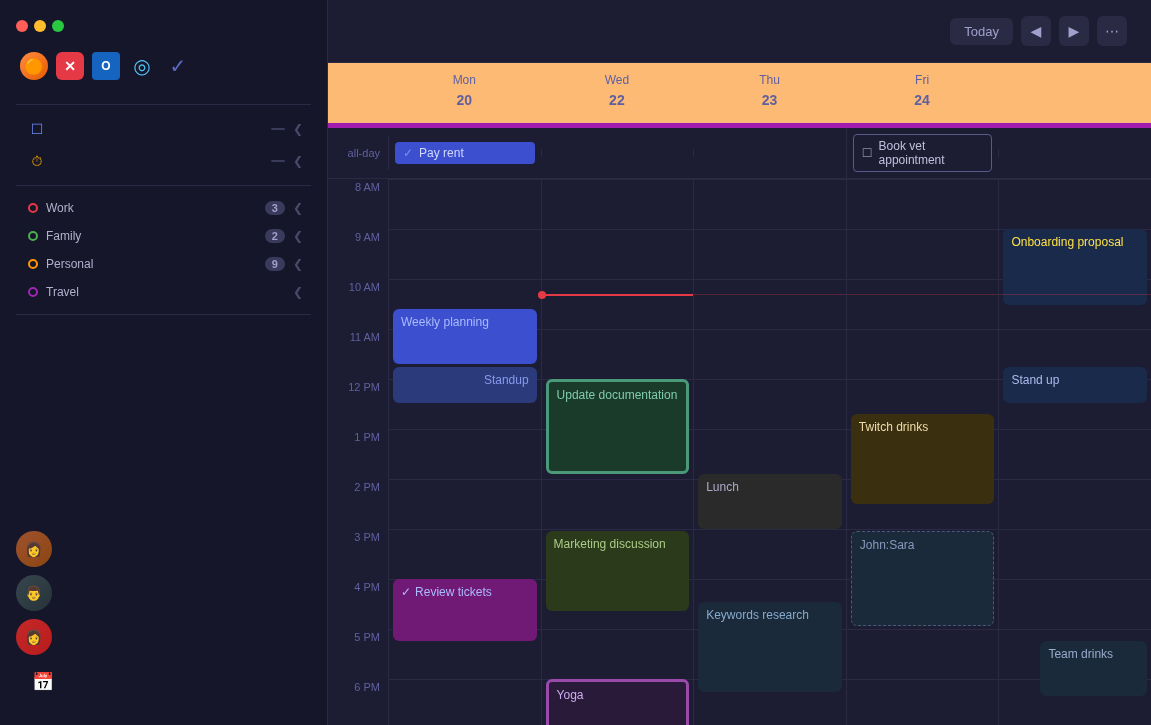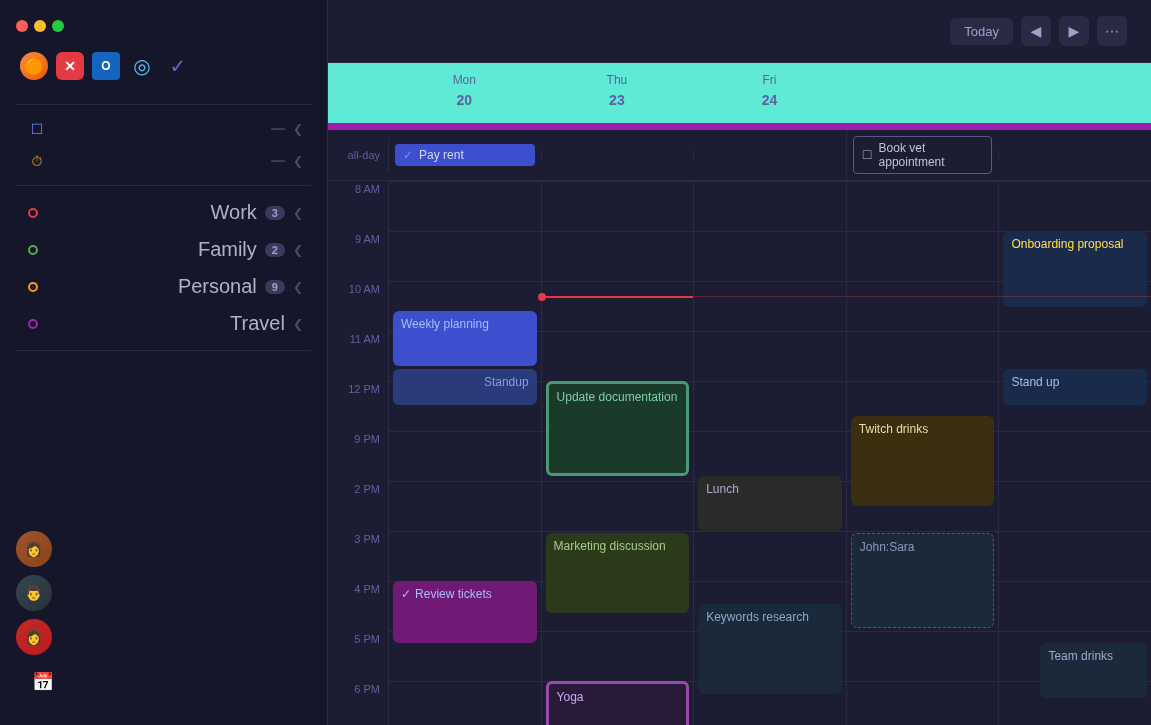--- a/index.html
+++ b/index.html
@@ -43,21 +43,21 @@
       align-items: center;
       padding: 7px 16px 7px 20px;
       cursor: pointer;
       border-radius: 6px;
       margin: 0 8px;
       gap: 8px;
       font-size: 14px;
       color: #b0b0cc;
     }
     .sidebar-item-icon { width: 18px; height: 18px; display: flex; align-items: center; justify-content: center; flex-shrink: 0; }
-    .sidebar-item-label { flex: 1; font-size: 20px; text-align: right; }
+    .sidebar-item-label { flex: 1; font-size: 12px; }
     .sidebar-item-badge {
       background: #3a3a5c;
       color: #a0a0cc;
       border-radius: 10px;
       padding: 1px 7px;
       font-size: 11px;
       font-weight: 600;
     }
     .sidebar-item-chevron { color: #4a4a6a; font-size: 12px; }
 
@@ -124,22 +124,22 @@
       font-weight: 500;
     }
     .btn-dark { background: #2a2a45; color: #a0a0cc; }
     .btn-icon { background: #2a2a45; color: #a0a0cc; width: 30px; height: 30px; display: flex; align-items: center; justify-content: center; border-radius: 6px; border: none; cursor: pointer; font-size: 14px; }
 
     
     .calendar-wrapper { flex: 1; overflow: hidden; display: flex; flex-direction: column; }
     .calendar-header {
       display: grid;
       grid-template-columns: 60px repeat(5, 1fr);
-      border-bottom: 7px solid #a21caf;
-      background: #5eead4;
+      border-bottom: 5px solid #a21caf;
+      background: #fdba74;
     }
     .cal-header-cell {
       padding: 10px 12px;
       text-align: center;
       font-size: 13px;
       color: #6060a0;
       font-weight: 500;
     }
     .cal-header-cell.today { color: #fff; }
     .cal-day-num {
@@ -334,20 +334,24 @@
 
   <div class="calendar-wrapper">
 
     <div class="calendar-header">
       <div class="cal-header-cell"></div>
       <div class="cal-header-cell">
         <div class="cal-header-day">Mon</div>
         <div class="cal-day-num">20</div>
       </div>
       <div class="cal-header-cell">
+        <div class="cal-header-day">Wed</div>
+        <div class="cal-day-num">22</div>
+      </div>
+      <div class="cal-header-cell">
         <div class="cal-header-day">Thu</div>
         <div class="cal-day-num">23</div>
       </div>
       <div class="cal-header-cell">
         <div class="cal-header-day">Fri</div>
         <div class="cal-day-num">24</div>
       </div>
     </div>
 
     <div class="all-day-row">
@@ -375,21 +379,21 @@
     </div>
 
     <div class="calendar-body" id="cal-body">
 
       <div class="time-gutter" id="time-gutter">
           <div class="time-slot">8 AM</div>
           <div class="time-slot">9 AM</div>
           <div class="time-slot">10 AM</div>
           <div class="time-slot">11 AM</div>
           <div class="time-slot">12 PM</div>
-          <div class="time-slot">9 PM</div>
+          <div class="time-slot">1 PM</div>
           <div class="time-slot">2 PM</div>
           <div class="time-slot">3 PM</div>
           <div class="time-slot">4 PM</div>
           <div class="time-slot">5 PM</div>
           <div class="time-slot">6 PM</div>
         </div>
 
       <div class="day-col" id="col-0" style="height: 600px;">
           <div class="hour-line" style="top: 0px;"></div>
           <div class="hour-line" style="top: 50px;"></div>

